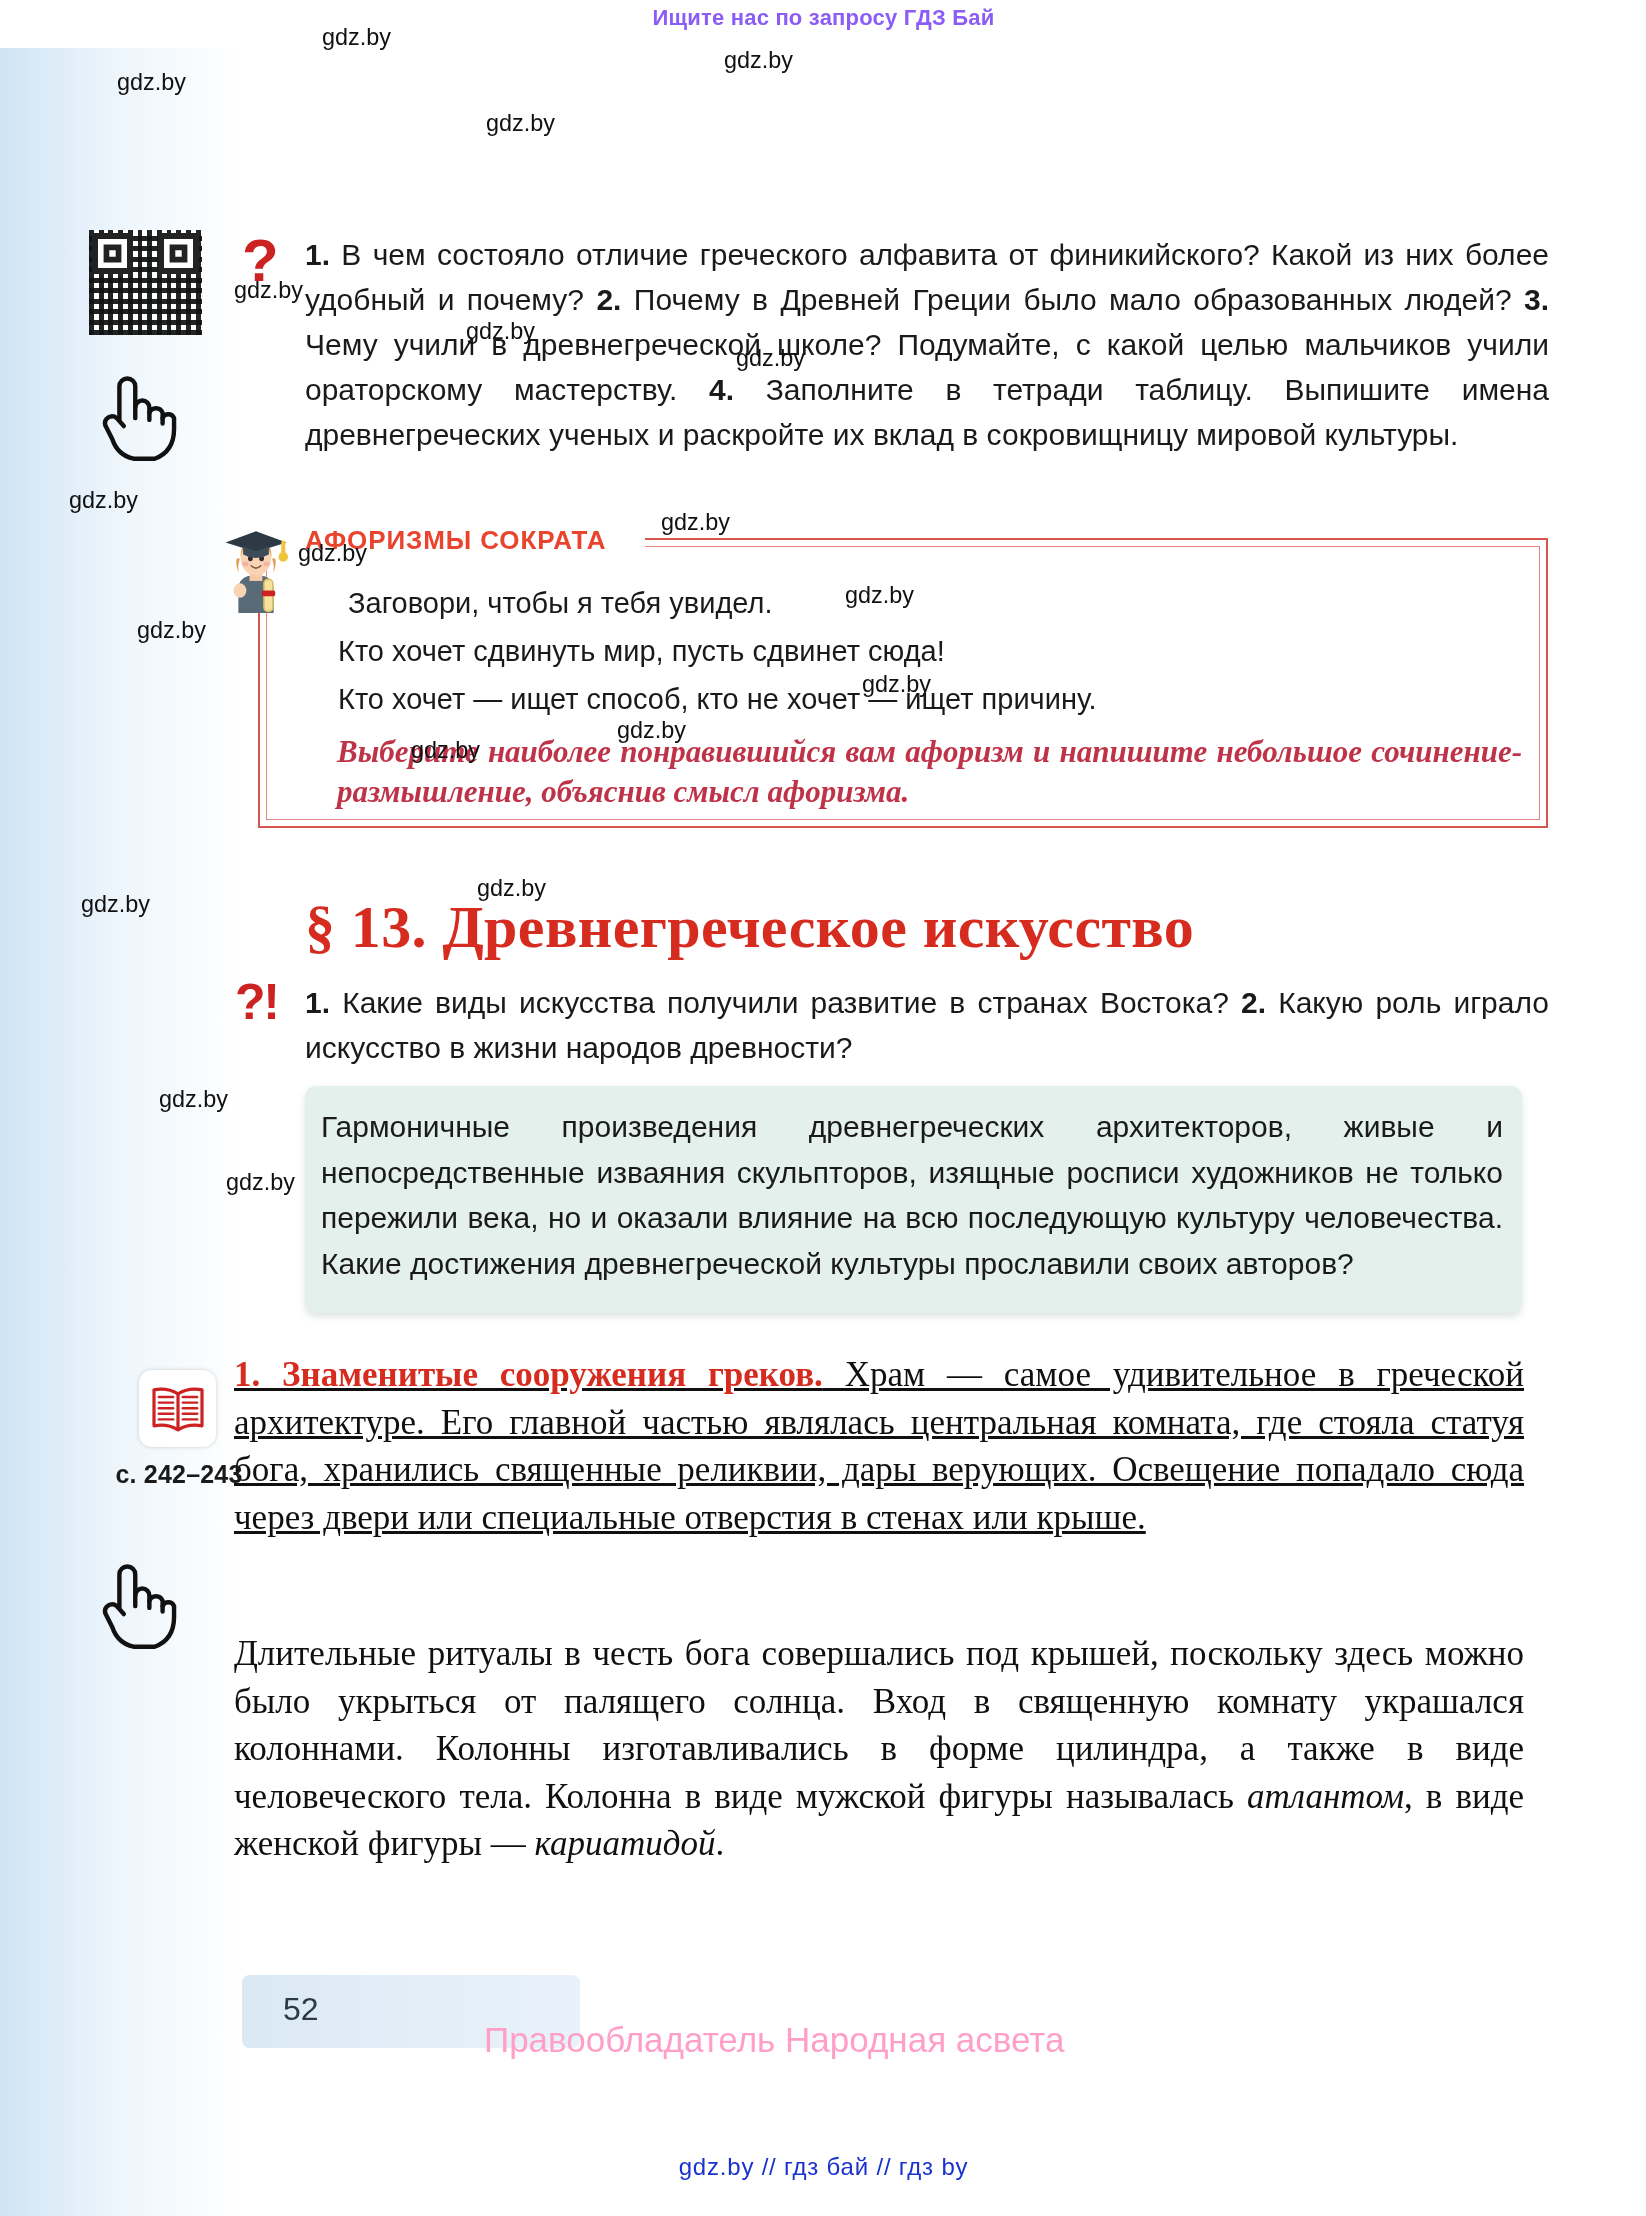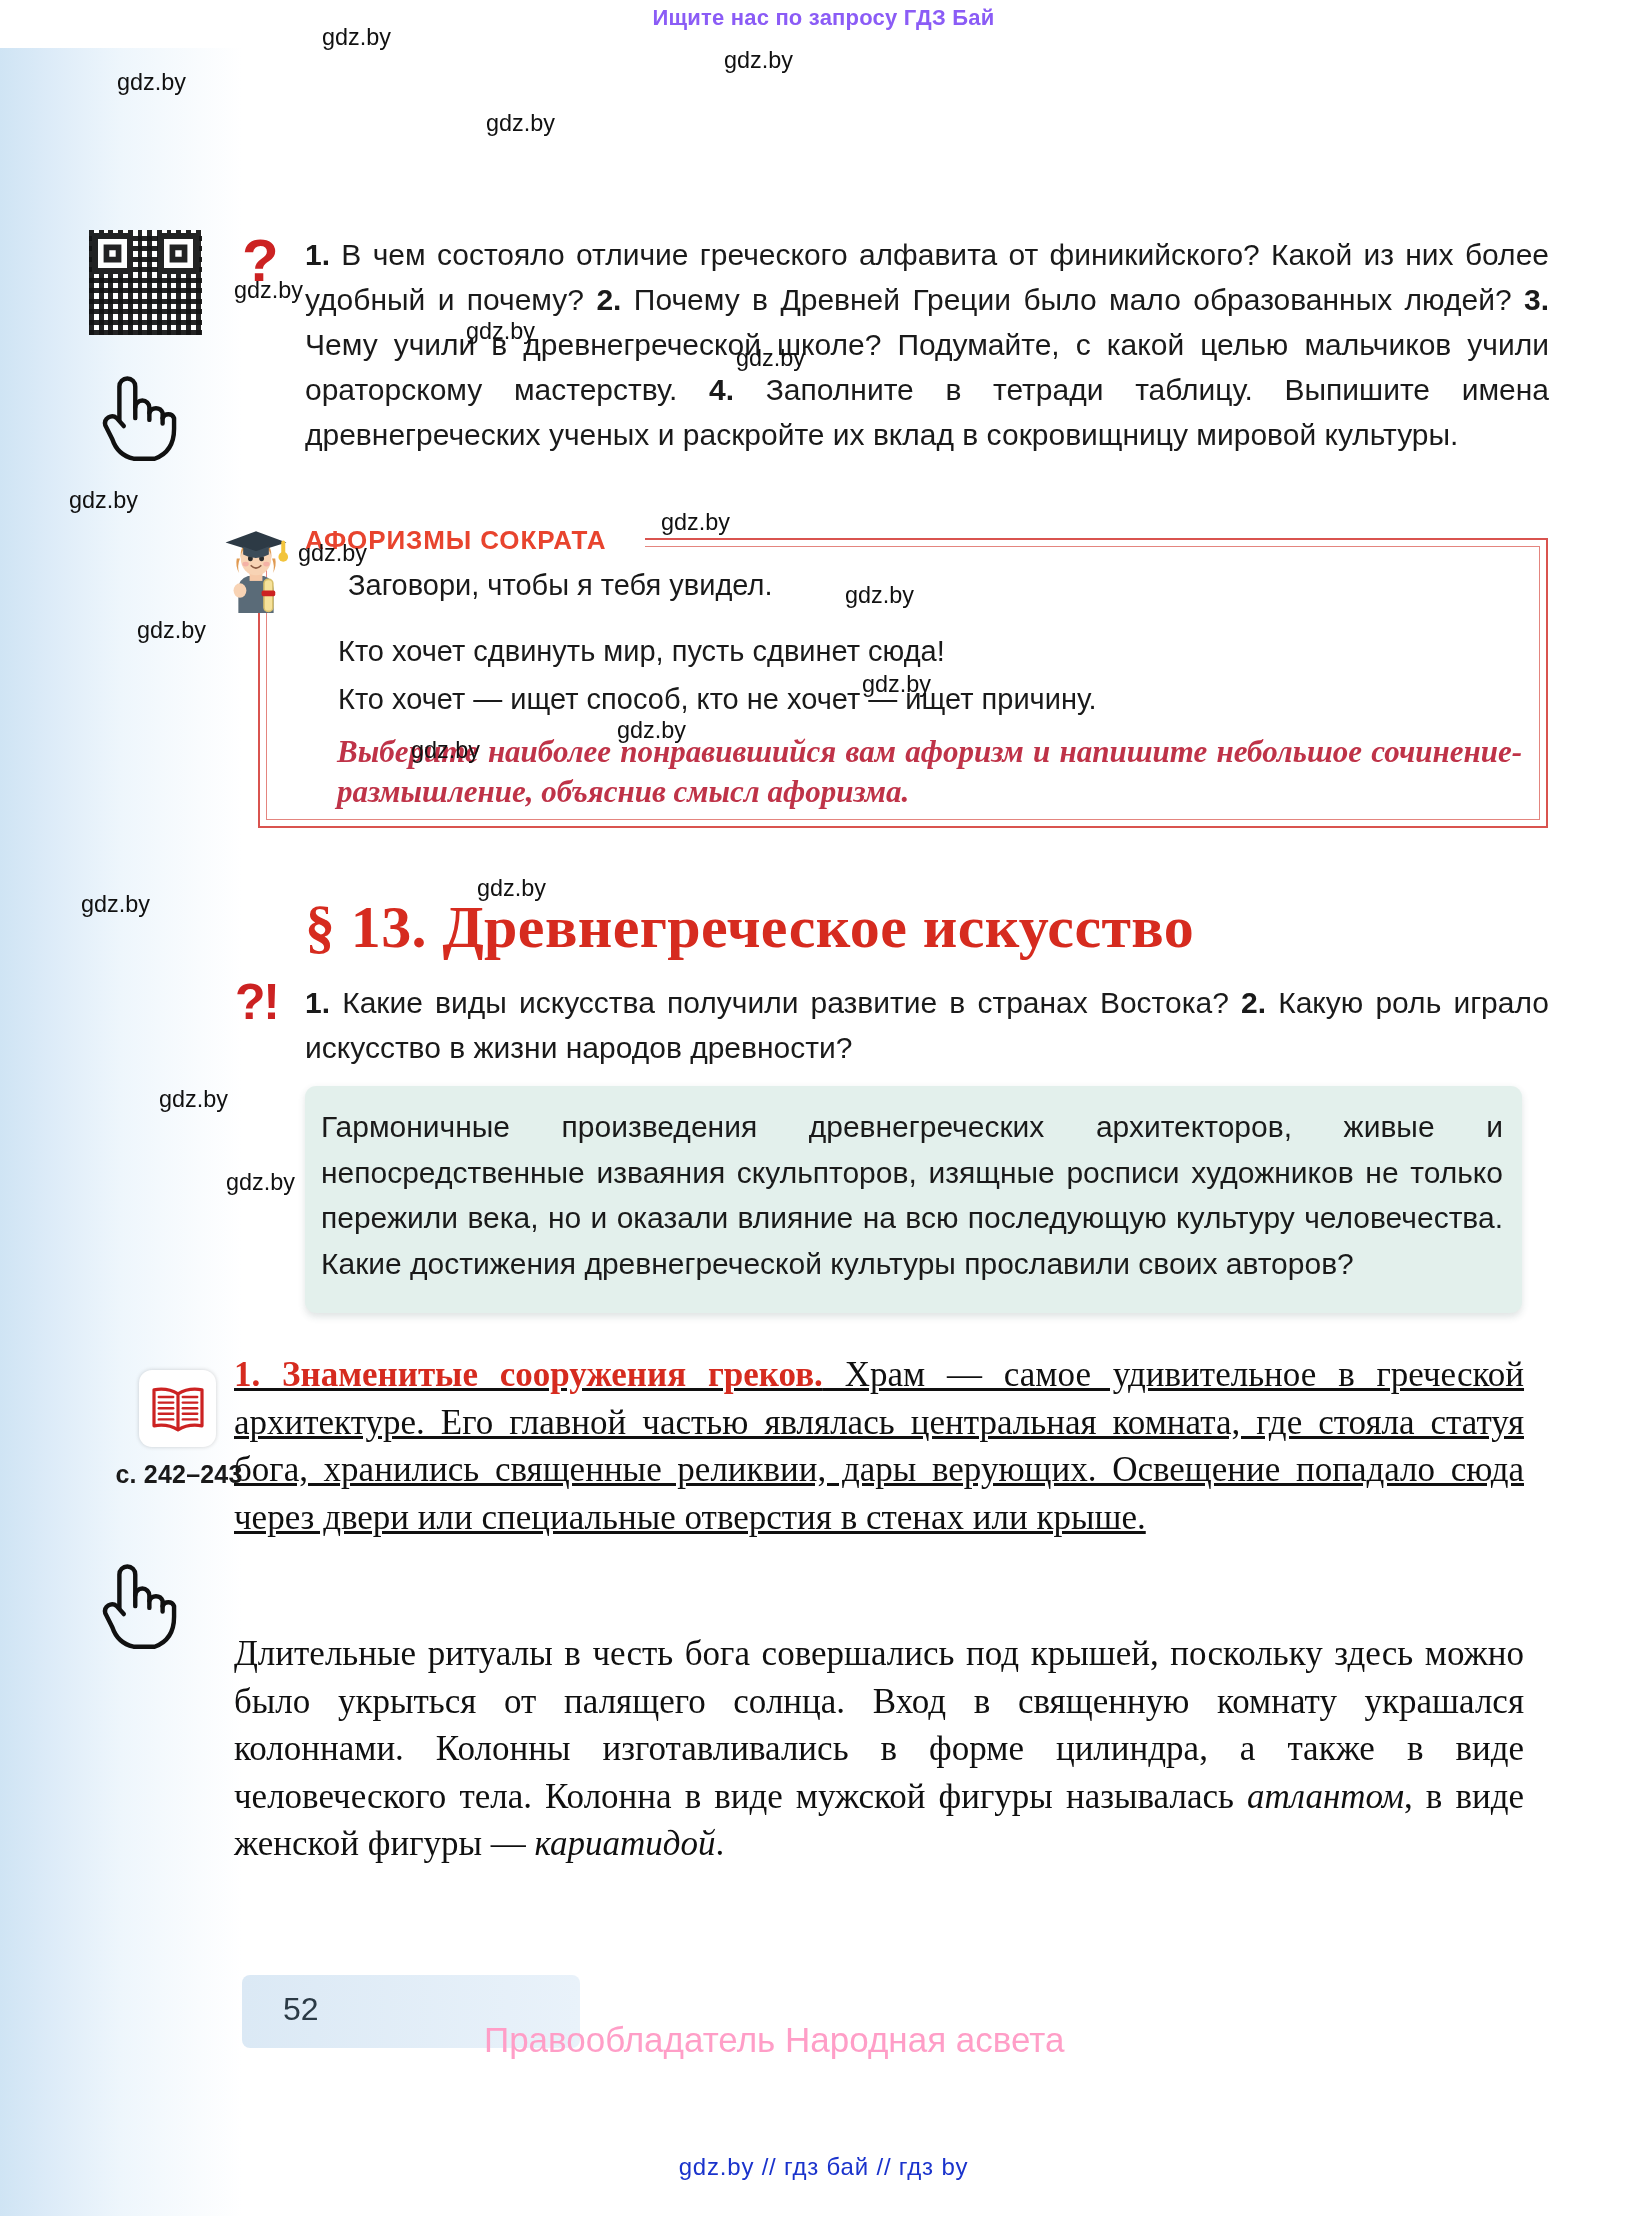--- a/index.html
+++ b/index.html
@@ -219,21 +219,21 @@
   .grad-girl svg { width: 100%; height: 100%; display: block; }
 
   .aph-line {
     position: absolute;
     font-family: "Liberation Sans", sans-serif;
     font-size: 29px;
     color: #1a1a1a;
     white-space: nowrap;
     z-index: 14;
   }
-  #aph-line-0 { left: 348px; top: 569px; }
+  #aph-line-0 { left: 348px; top: 587px; }
   #aph-line-1 { left: 338px; top: 635px; }
   #aph-line-2 { left: 338px; top: 683px; }
 
   #aphorism-task {
     position: absolute;
     left: 337px;
     top: 732px;
     width: 1185px;
     font-family: "Liberation Serif", serif;
     font-style: italic;

